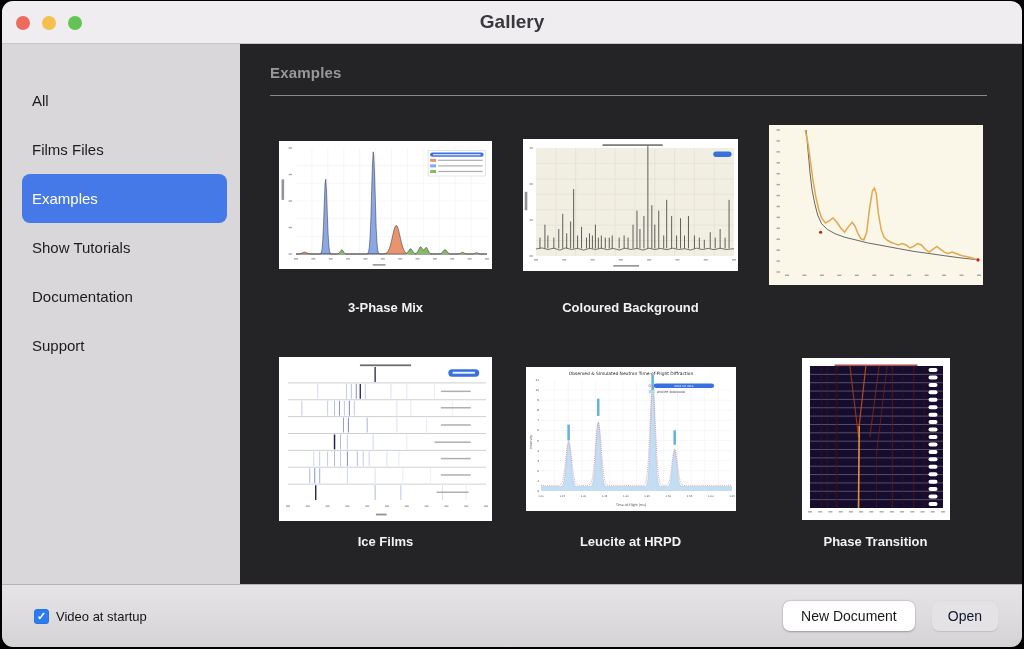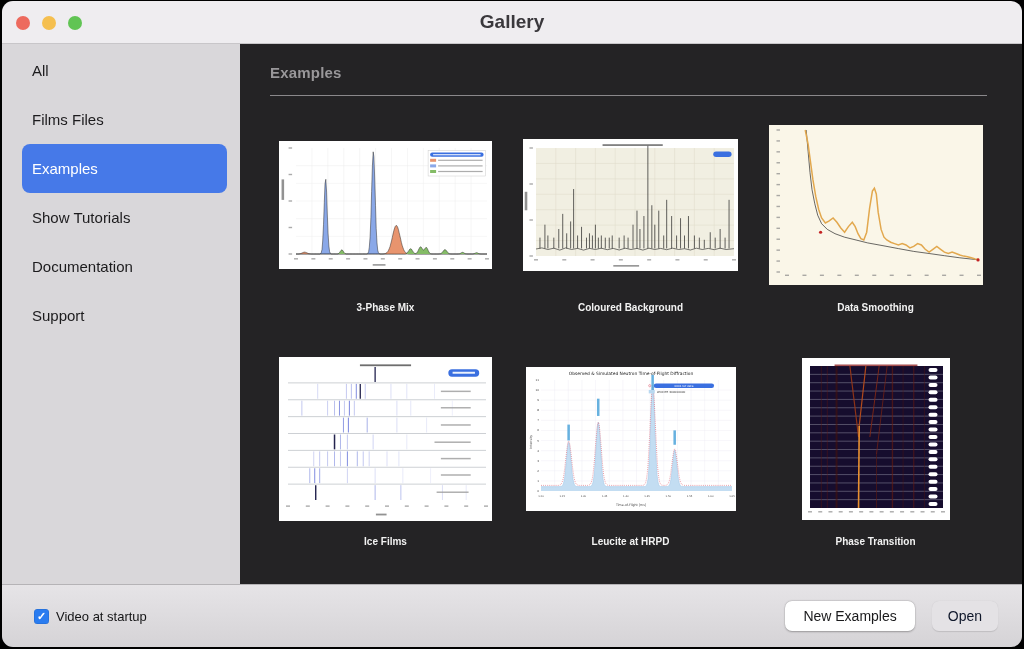--- a/index.html
+++ b/index.html
@@ -7,32 +7,32 @@
   .screen{position:relative;width:1024px;height:649px;}
   .window{position:absolute;left:2px;right:2px;top:1px;bottom:2px;border-radius:11px;overflow:hidden;
           display:flex;flex-direction:column;background:#242325;}
   
   .titlebar{flex:0 0 42px;background:#efedf0;border-bottom:1px solid #c8c6c9;position:relative;}
   .traffic{position:absolute;left:14px;top:15px;display:flex;gap:12px;}
   .tl{width:14px;height:14px;border-radius:50%;display:inline-block;}
   .title{text-align:center;line-height:42px;font-size:19px;font-weight:700;color:#3a383c;}
   
   .wbody{flex:1;display:flex;min-height:0;}
-  .sidebar{width:238px;background:#d9d7da;padding-top:2px;box-sizing:border-box;flex:0 0 238px;}
+  .sidebar{width:238px;background:#d9d7da;padding-top:32px;box-sizing:border-box;flex:0 0 238px;}
   .side-item{height:49px;display:flex;align-items:center;font-size:15px;color:#1c1b1d;
              margin:0 13px 0 20px;padding-left:10px;border-radius:8px;cursor:default;}
   .side-item.selected{background:#4679e8;color:#ffffff;}
   .content{flex:1;position:relative;overflow:hidden;background:#242325;}
   .content h2{margin:0;padding:20px 0 0 30px;font-size:15px;font-weight:700;color:#99979a;letter-spacing:.2px;}
   .content hr{border:none;border-top:1px solid #8a888b;margin:14px 0 0 30px;width:717px;}
   .grid{display:flex;flex-wrap:wrap;padding:24px 0 0 23px;}
   .cell{width:245px;display:flex;flex-direction:column;align-items:center;margin-bottom:30px;}
   .thumbwrap{height:170px;display:flex;align-items:center;justify-content:center;cursor:pointer;}
   .thumb svg{display:block;font-family:"DejaVu Sans",sans-serif;}
-  .caption{height:34px;display:flex;align-items:center;font-size:10px;font-weight:600;color:#f2f2f2;}
+  .caption{height:34px;display:flex;align-items:center;font-size:13px;font-weight:600;color:#f2f2f2;}
   
   .wfooter{flex:0 0 63px;background:linear-gradient(#e6e4e7,#d5d3d6);border-top:1px solid #b5b3b6;
            display:flex;align-items:center;justify-content:space-between;
            padding:0 24px 0 32px;box-sizing:border-box;}
   .startup{display:flex;align-items:center;gap:7px;font-size:13px;color:#141416;cursor:default;}
   .checkbox{width:15px;height:15px;border-radius:3.5px;background:#2a7cf0;color:#fff;font-size:11px;
             font-weight:700;display:flex;align-items:center;justify-content:center;
             box-shadow:inset 0 0 0 .5px rgba(0,0,0,.15);}
   .btnrow{display:flex;gap:17px;}
   .btn{height:30px;border:none;border-radius:7px;font-size:14px;font-family:"Liberation Sans",sans-serif;cursor:pointer;}
@@ -250,21 +250,20 @@
                     <rect x="173.0909090909091" y="149.60000000000002" width="4" height="1.4" fill="#888" fill-opacity="0.7"></rect>
                     <rect x="190.54545454545453" y="149.60000000000002" width="4" height="1.4" fill="#888" fill-opacity="0.7"></rect>
                     <rect x="208" y="149.60000000000002" width="4" height="1.4" fill="#888" fill-opacity="0.7"></rect>
                     <path d="M37.2 5.0 L39.1 26.3 L41.0 47.6 L43.0 64.6 L45.8 78.8 L48.7 90.2 L52.6 98.7 L58.3 104.4 L66.0 108.7 L75.6 112.2 L87.1 115.0 L98.6 117.9 L114.0 120.7 L129.4 123.6 L144.7 126.4 L160.1 128.5 L175.4 130.7 L190.8 132.8 L210.0 134.9" fill="none" stroke="#2a2a2a" stroke-width="0.7"></path>
                     <path d="M36.2 5.0 L39.1 19.2 L41.4 36.2 L43.9 54.7 L46.8 71.7 L49.7 84.5 L52.6 93.0 L56.4 98.0 L60.2 95.9 L64.1 93.0 L67.9 97.3 L71.8 103.0 L75.6 107.2 L79.4 101.6 L83.3 97.3 L86.2 101.6 L89.0 108.7 L91.9 113.6 L94.8 115.0 L97.7 107.2 L100.6 83.1 L103.4 66.1 L105.4 63.2 L107.3 68.9 L109.2 87.4 L112.1 104.4 L115.0 112.2 L117.8 115.0 L121.7 117.2 L125.5 118.6 L129.4 120.0 L133.2 118.6 L137.0 120.0 L140.9 122.9 L144.7 121.4 L148.6 118.6 L152.4 120.0 L156.2 124.3 L160.1 127.1 L163.9 124.3 L167.8 121.4 L171.6 124.3 L175.4 127.1 L179.3 128.5 L183.1 127.1 L187.0 128.5 L190.8 130.0 L194.6 131.1 L198.5 131.7 L202.3 132.8 L206.2 133.9 L210.0 134.5" fill="none" stroke="#e2a84e" stroke-width="1.5"></path>
                     <circle cx="51.599999999999994" cy="107.24" r="1.6" fill="#c42222"></circle>
                     <circle cx="209.04" cy="134.93" r="1.6" fill="#c42222"></circle>
                   </svg>
                 </div>
               </div>
-              <div class="caption">Data Smoothing</div>
             </div>
             <div class="cell">
               <div class="thumbwrap">
                 <div class="thumb">
                   <svg width="213" height="164" viewBox="0 0 213 164">
                     <rect x="0" y="0" width="213" height="164" fill="#ffffff"></rect>
                     <rect x="9" y="9" width="198" height="135" fill="#ffffff"></rect>
                     <rect x="80.94" y="7.38" width="51.12" height="1.8039999999999998" fill="#555555" fill-opacity="0.85"></rect>
                     <line x1="96.12" y1="10" x2="96.12" y2="24.875" stroke="#23234e" stroke-width="1.3" stroke-opacity="1"></line>
                     <line x1="9" y1="25.875" x2="207" y2="25.875" stroke="#9aa0a8" stroke-width="0.5"></line>
@@ -500,19 +499,19 @@
           </div>
       </main>
     </div>
 
     <footer class="wfooter">
       <label class="startup">
         <span class="checkbox">✓</span>
         <span>Video at startup</span>
       </label>
       <div class="btnrow">
-        <button class="btn new">New Examples</button>
+        <button class="btn new">New Document</button>
         <button class="btn open">Open</button>
       </div>
     </footer>
 
   </div>
 </div>
 
 </body></html>

